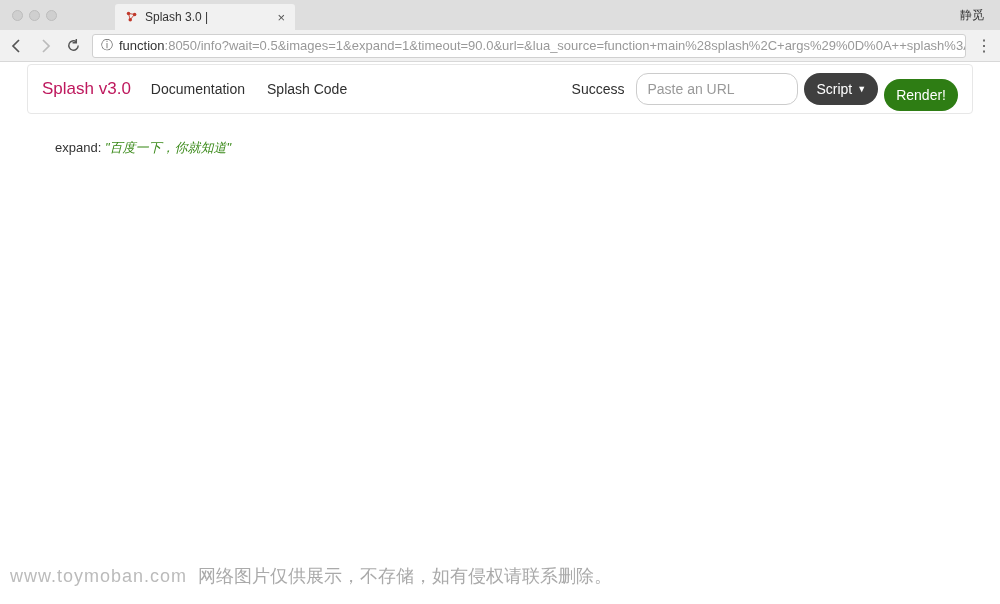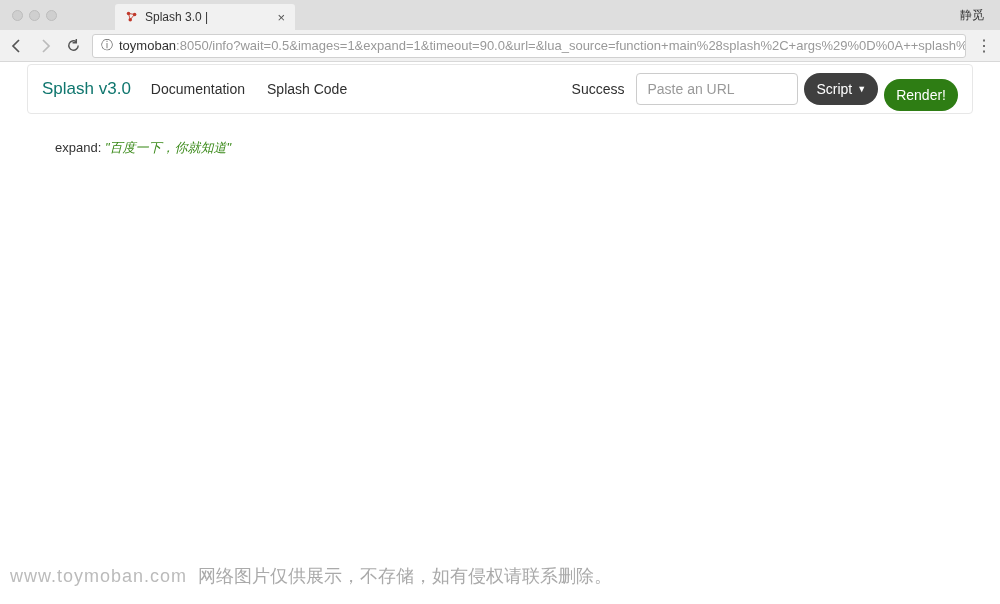--- a/index.html
+++ b/index.html
@@ -19,25 +19,25 @@
     .addr-bar { background: #f1f1f1; height: 32px; display: flex; align-items: center; padding: 0 8px; border-bottom: 1px solid #d8d8d8; gap: 10px; }
     .nav-btn { width: 18px; height: 18px; display: flex; align-items: center; justify-content: center; color: #555; cursor: pointer; }
     .nav-btn.disabled { color: #bbb; cursor: default; }
     .url-box { flex: 1; background: #fff; border: 1px solid #d0d0d0; border-radius: 3px; height: 24px; display: flex; align-items: center; padding: 0 8px; font-size: 13px; color: #999; overflow: hidden; white-space: nowrap; }
     .url-box .info-icon { margin-right: 6px; color: #666; font-size: 12px; }
     .url-box .host-dark { color: #333; }
     .menu-dots { color: #555; font-size: 16px; cursor: pointer; }
     
     
     .page-navbar { background: #fff; border: 1px solid #e7e7e7; border-radius: 4px; margin: 2px 27px 0; height: 50px; display: flex; align-items: center; padding: 0 14px; }
-    .brand { font-size: 17px; color: #0f766e; margin-right: 20px; }
+    .brand { font-size: 17px; color: #be185d; margin-right: 20px; }
     .nav-link { font-size: 14px; color: #2f2f2f; margin-right: 22px; cursor: pointer; }
     .spacer { flex: 1; }
     .status-text { font-size: 14px; color: #2f2f2f; margin-right: 12px; }
-    .url-input { width: 162px; height: 32px; border: 1px solid #ccc; border-radius: 4px; padding: 0 10px; font-size: 14px; color: #999; margin-right: 6px; }
+    .url-input { width: 162px; height: 32px; border: 1px solid #ccc; border-radius: 12px; padding: 0 10px; font-size: 14px; color: #999; margin-right: 6px; }
     .url-input::placeholder { color: #999; }
     .btn { height: 32px; border: none; border-radius: 16px; padding: 0 12px; font-size: 14px; cursor: pointer; display: inline-flex; align-items: center; }
     .btn-dark { background: #3f3f3f; color: #fff; margin-right: 6px; }
     .btn-dark .caret { margin-left: 5px; font-size: 9px; }
     .btn-green { background: #2e7d14; color: #fff; margin-top: 12px; }
     
     
     .response { padding: 22px 27px; font-size: 13px; }
     .resp-line1 { color: #333; }
     .resp-line1 .link { color: #1a0dab; cursor: pointer; }
@@ -89,21 +89,21 @@
       </svg>
   </div>
   <div class="nav-btn">
     <svg width="15" height="15" viewBox="0 0 16 16">
         <path d="M13 8a5 5 0 1 1-2-4" stroke="#555" stroke-width="1.5" fill="none"></path>
         <path d="M11 1 L11 5 L7 5" stroke="#555" stroke-width="1.5" fill="none"></path>
       </svg>
   </div>
   <div class="url-box">
     <span class="info-icon">ⓘ</span>
-    <span class="host-dark">toymoban</span>
+    <span class="host-dark">function</span>
       <span>:8050/info?wait=0.5&amp;images=1&amp;expand=1&amp;timeout=90.0&amp;url=&amp;lua_source=function+main%28splash%2C+args%29%0D%0A++splash%3Ago%...</span>
 
   </div>
   <div class="menu-dots">⋮</div>
 </div>
 
 <div class="page-navbar">
   <span class="brand">Splash v3.0</span>
   <span class="nav-link">Documentation</span>
   <span class="nav-link">Splash Code</span>

